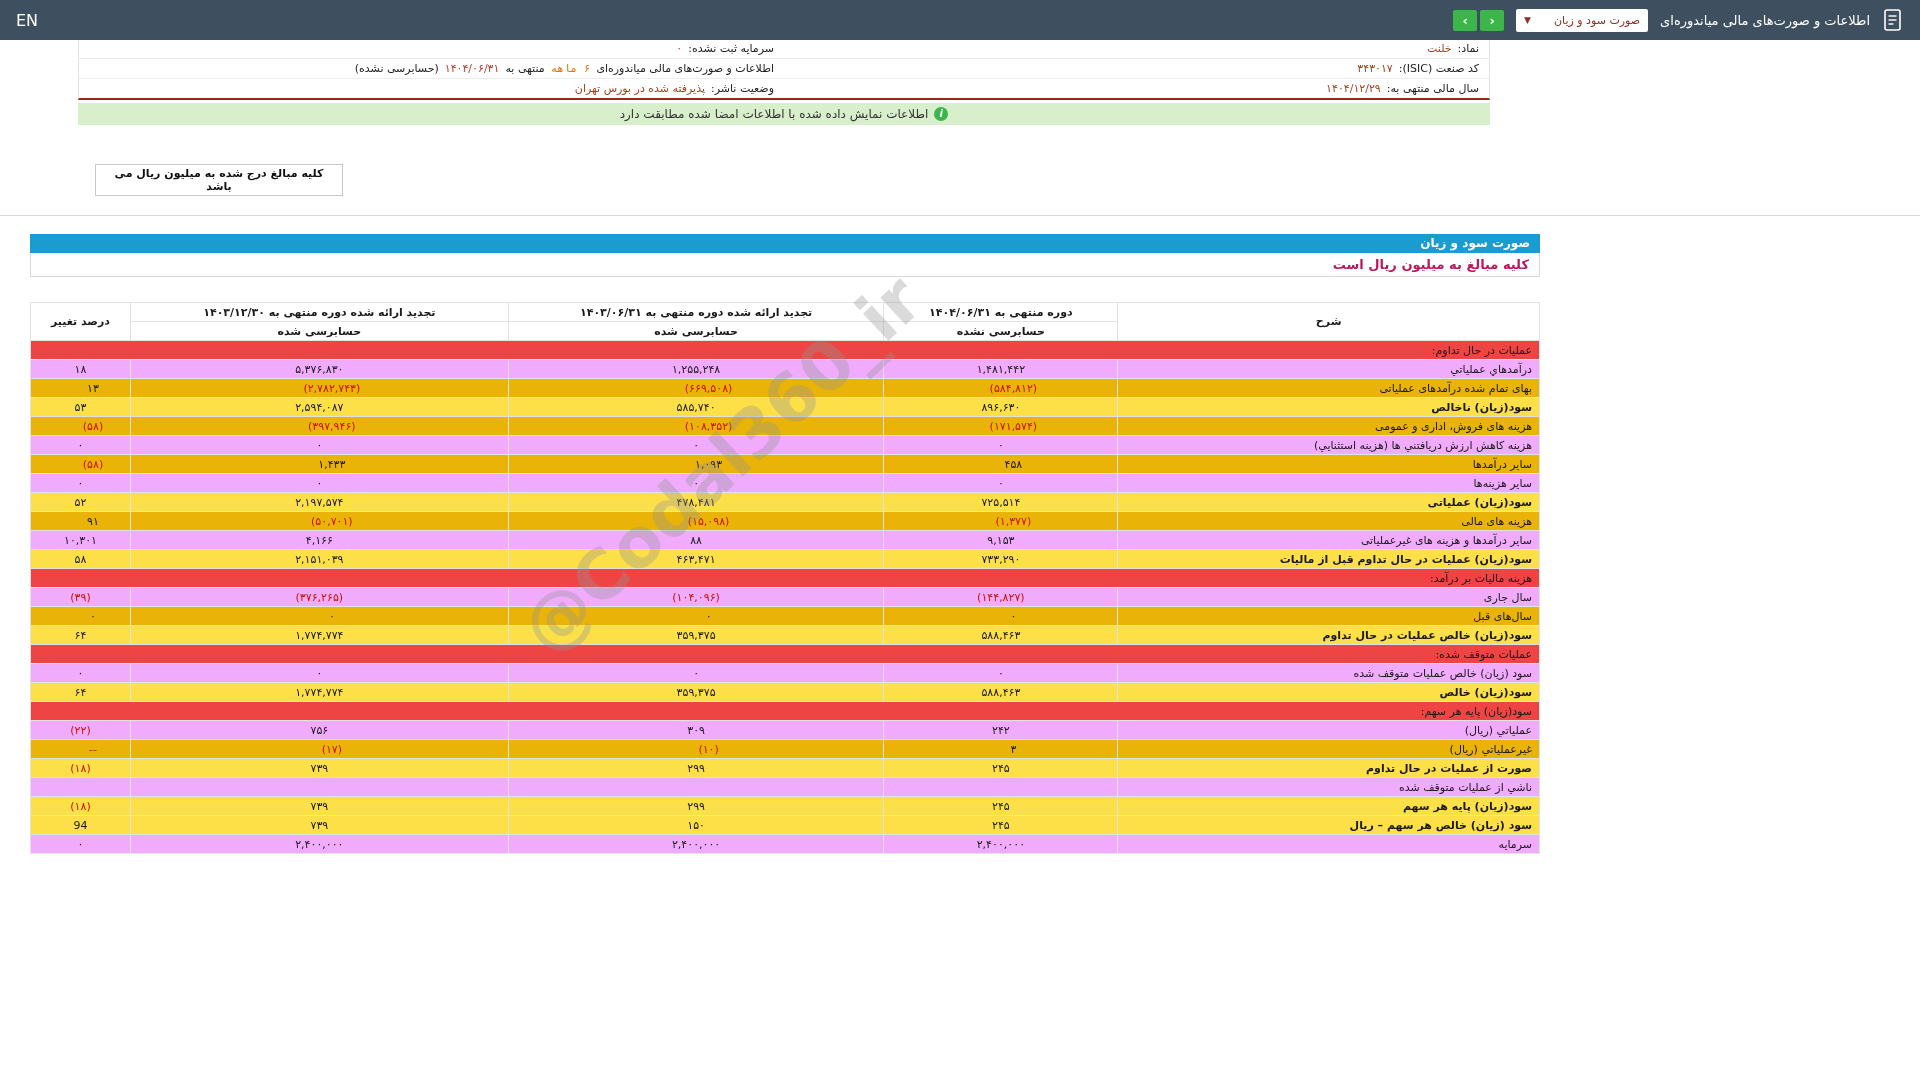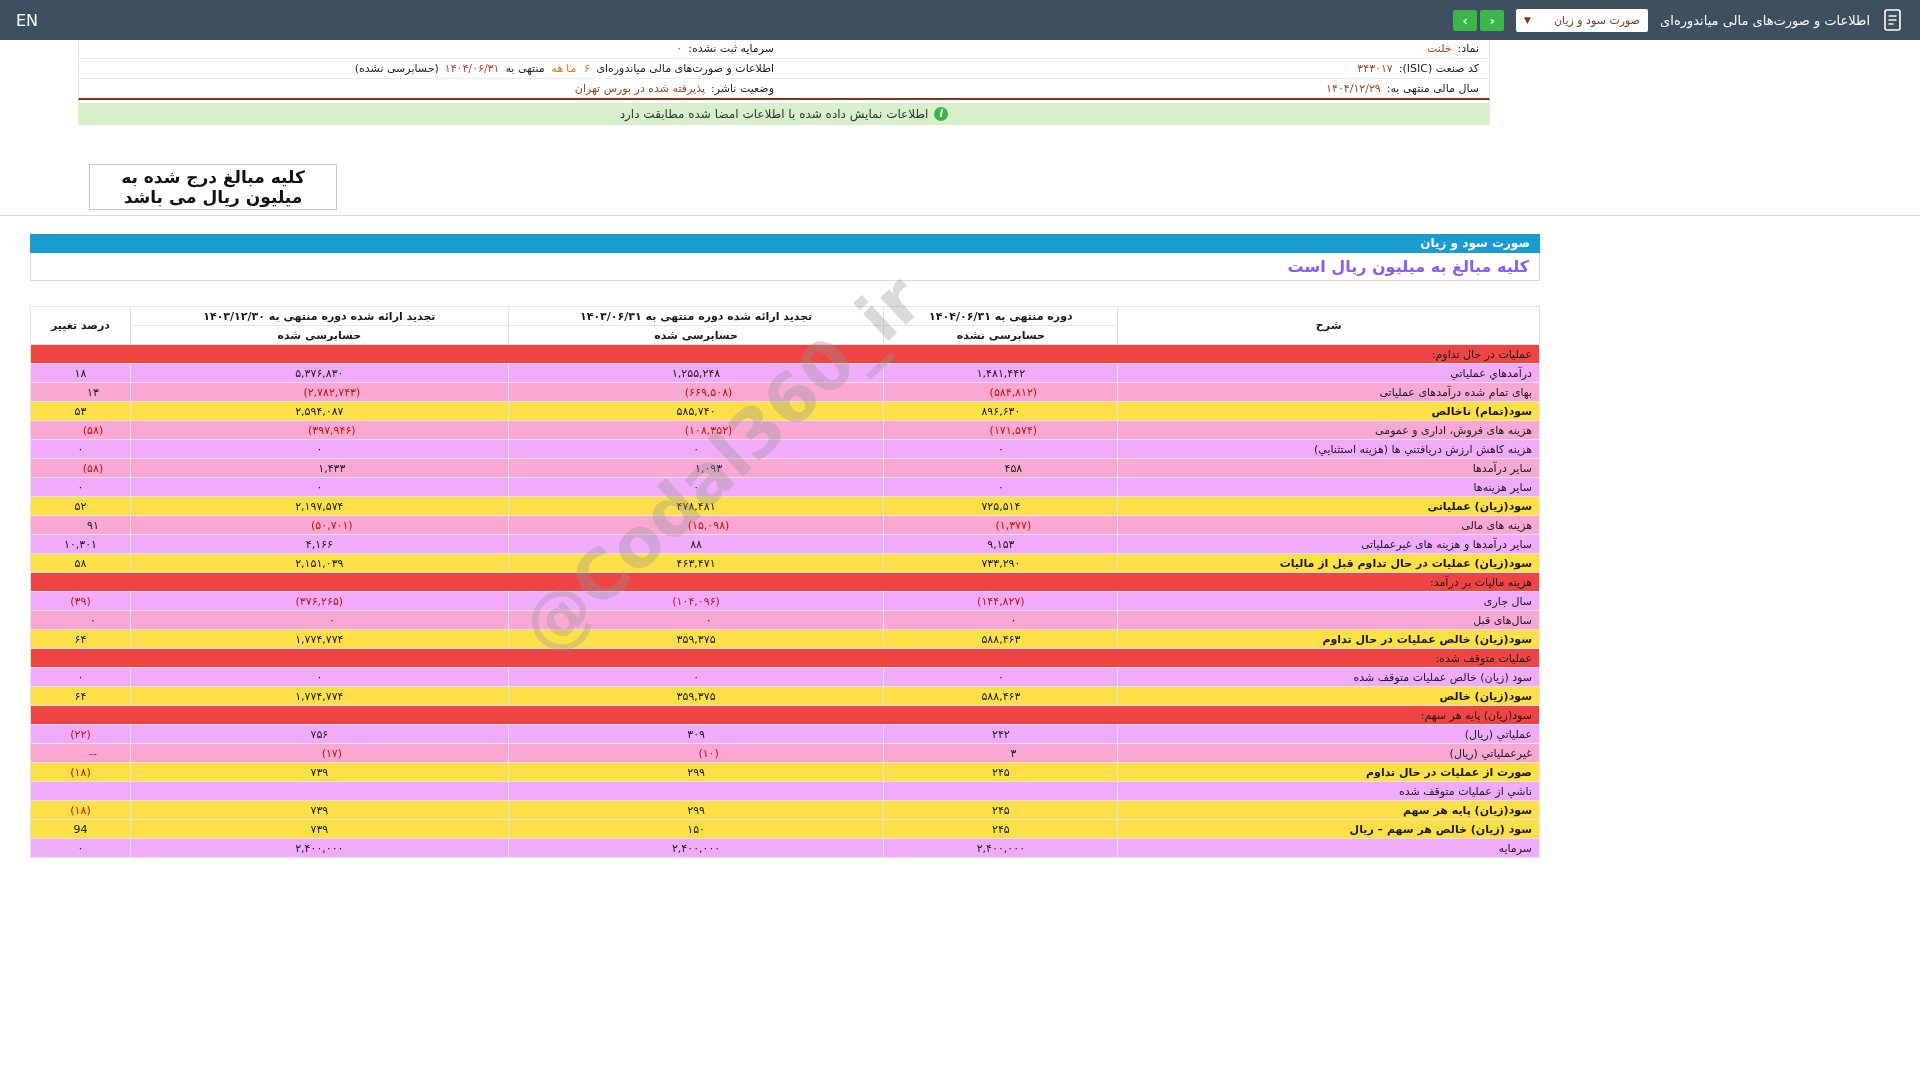--- a/index.html
+++ b/index.html
@@ -63,47 +63,47 @@
     font-size:12px; color:#333333;
   }
   .info-icon {
     width:14px; height:14px; border-radius:50%;
     background:#3cb54a; color:#fff; font-size:10px; line-height:14px;
     text-align:center; font-weight:bold; font-style:italic; flex:0 0 auto;
   }
 
   
   .note-box {
-    position:absolute; left:89px; top:164px;
+    position:absolute; left:95px; top:164px;
     width:248px; border:1px solid #c9c9c9;
-    padding:2px 6px; font-size:17px; font-weight:bold;
+    padding:2px 6px; font-size:11px; font-weight:bold;
     text-align:center; color:#111; background:#fff;
   }
 
   
   .divider { position:absolute; top:215px; right:0; width:1920px; border-top:1px solid #d8d8d8; }
 
   
   .statement { position:absolute; top:234px; right:380px; width:1510px; }
   .stmt-title {
     background:#1b9cd0; color:#fff; font-weight:bold;
     font-size:12px; padding:2px 10px; height:19px; line-height:15px;
   }
   .stmt-note {
     border:1px solid #d9d9d9; border-top:none;
-    font-weight:bold; font-size:16px; padding:4px 10px; color:#8b5cf6; background:#fff;
+    font-weight:bold; font-size:13px; padding:4px 10px; color:#be185d; background:#fff;
   }
   .stmt-table { margin-top:25px; width:100%; border-collapse:collapse; font-size:11px; color:#1a1a1a; }
   .stmt-table th, .stmt-table td { border:1px solid #e2e2e2; padding:1px 7px; height:19px; }
   .stmt-table thead th { background:#fff; font-weight:bold; text-align:center; }
   .stmt-table td.lbl { text-align:right; }
   .stmt-table td.num { text-align:center; direction:ltr; }
   .stmt-table td.neg { color:#cc1100;margin-top:24px; }
   .stmt-table tr.shade-blue td   { background:#f0abfc; }
-  .stmt-table tr.shade-white td  { background:#f9a8d4;padding-left:32px; }
+  .stmt-table tr.shade-white td  { background:#eab308;padding-left:32px; }
   .stmt-table tr.shade-yellow td { background:#fde047; }
   .stmt-table tr.shade-yellow td.lbl { font-weight:bold; }
   .stmt-table td.sec { background:#ef4444; font-weight:normal; text-align:right; }
 
   
   .watermark {
     position:absolute; left:560px; top:590px;
     transform:rotate(-43deg); transform-origin:left bottom;
     font-size:68px; font-weight:bold;
     color:rgba(150,150,150,0.35);
@@ -228,21 +228,21 @@
           <td class="num">۱۸</td>
         </tr>
         <tr class="shade-white">
           <td class="lbl">بهای تمام شده درآمدهای عملیاتی</td>
           <td class="num neg">(۵۸۴,۸۱۲)</td>
           <td class="num neg">(۶۶۹,۵۰۸)</td>
           <td class="num neg">(۲,۷۸۲,۷۴۳)</td>
           <td class="num">۱۳</td>
         </tr>
         <tr class="shade-yellow">
-          <td class="lbl">سود(تمام) ناخالص</td>
+          <td class="lbl">سود(زيان) ناخالص</td>
           <td class="num">۸۹۶,۶۳۰</td>
           <td class="num">۵۸۵,۷۴۰</td>
           <td class="num">۲,۵۹۴,۰۸۷</td>
           <td class="num">۵۳</td>
         </tr>
         <tr class="shade-white">
           <td class="lbl">هزینه های فروش، اداری و عمومی</td>
           <td class="num neg">(۱۷۱,۵۷۴)</td>
           <td class="num neg">(۱۰۸,۳۵۲)</td>
           <td class="num neg">(۳۹۷,۹۴۶)</td>

